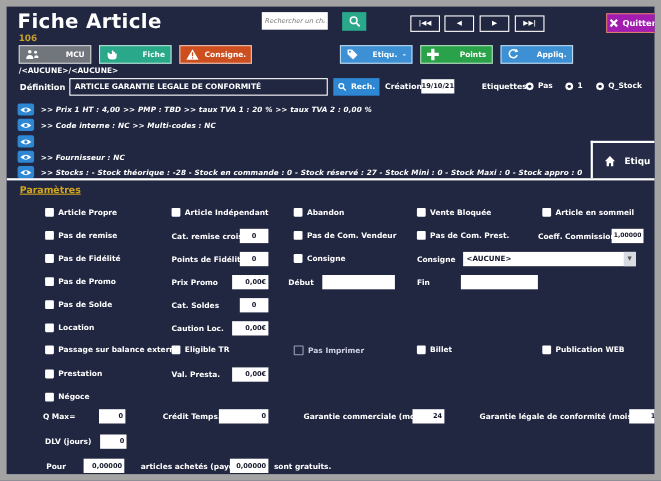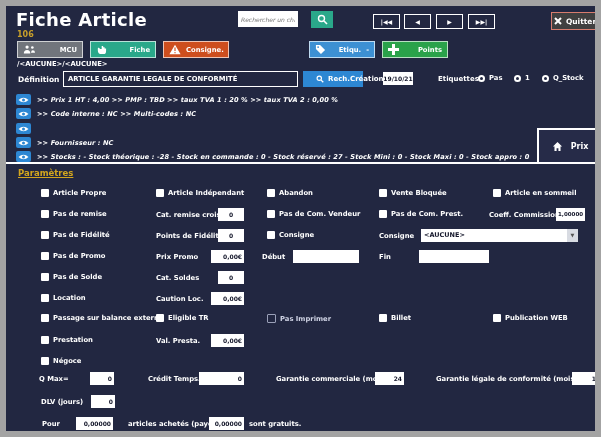--- a/index.html
+++ b/index.html
@@ -11,35 +11,35 @@
   .title{left:10px;top:3px;font-size:18px;font-weight:bold;letter-spacing:.3px}
   .recid{left:11px;top:24px;font-size:8px;font-weight:bold;color:#c79f2b}
   .searchbox{left:232px;top:5px;width:60px;height:16px;border:none;background:#fff;
        font-family:"DejaVu Sans",sans-serif;font-size:6px;font-style:italic;color:#777;
        padding:0 3px;box-sizing:border-box}
   .sbtn{left:305px;top:5px;width:22px;height:17px;background:#2aa88a;display:flex;
        align-items:center;justify-content:center}
   .nav{top:8px;width:27px;height:15px;border:1px solid #fff;background:transparent;
        color:#fff;font-size:6px;display:flex;align-items:center;justify-content:center;
        font-weight:bold;box-sizing:border-box}
-  .quit{left:545px;top:6px;width:48px;height:18px;background:#404040;display:flex;
+  .quit{left:545px;top:6px;width:48px;height:18px;background:#a21caf;display:flex;
        align-items:center;justify-content:center;gap:4px;font-size:7.5px;font-weight:bold;
        border:1px solid #d87c6e;box-sizing:border-box}
   
   .tbtn{top:35px;width:66px;height:17px;display:flex;align-items:center;justify-content:flex-start;
        gap:5px;padding:0 5px;box-sizing:border-box;font-size:6.8px;font-weight:bold;color:#fff;
        border:1px solid #ffffffaa}
   .tbtn .tlbl{flex:1;text-align:right}
   .bc{left:11px;top:54px;font-size:6.8px;font-weight:bold}
   
   .deflbl{left:12px;top:69px;font-size:7.5px;font-weight:bold}
   .definput{left:57px;top:65px;width:235px;height:16px;border:1px solid #fff;color:#fff;
        font-size:6.8px;font-weight:bold;line-height:15px;padding:0 4px;box-sizing:border-box;
        white-space:nowrap;overflow:hidden}
-  .rech{left:297px;top:65px;width:60px;height:16px;background:#2d87d3;display:flex;
+  .rech{left:297px;top:65px;width:42px;height:16px;background:#2d87d3;display:flex;
        align-items:center;justify-content:center;gap:4px;font-size:7px;font-weight:bold}
   .crealbl{left:344px;top:69px;font-size:7px;font-weight:bold}
   .datefld{left:377px;top:66px;width:30px;height:13px;background:#fff;color:#14172b;
        font-size:6px;font-weight:bold;line-height:13px;text-align:center}
   .etiqlbl{left:432px;top:69px;font-size:7px;font-weight:bold}
   .radio{width:7px;height:7px;border-radius:50%;background:#fff;position:relative;flex:none}
   .radio::after{content:"";position:absolute;left:2px;top:2px;width:3px;height:3px;
        border-radius:50%;background:#222741}
   .ropt{top:68px;display:flex;align-items:center;gap:4px;font-size:6.8px;font-weight:bold}
   
@@ -146,20 +146,29 @@
     <span>-</span>
   </div>
   <div class="abs tbtn" style="left:376px;background:#2aa24a">
     <span>
       <svg width="11" height="11" viewBox="0 0 11 11" fill="#fff">
           <path d="M4 0 h3 v4 h4 v3 h-4 v4 h-3 v-4 h-4 v-3 h4Z"></path>
         </svg>
     </span>
     <span class="tlbl">Points</span>
   </div>
+  <div class="abs tbtn" style="left:449px;background:#3d90d3">
+    <span>
+      <svg width="11" height="11" viewBox="0 0 12 12">
+          <path d="M9.5 3 A4 4 0 1 0 10 6.5" fill="none" stroke="#fff" stroke-width="1.5"></path>
+          <path d="M9 0 l2.2 3.4 -3.9 .5Z" fill="#fff"></path>
+        </svg>
+    </span>
+    <span class="tlbl">Appliq.</span>
+  </div>
   <div class="abs bc">/&lt;AUCUNE&gt;/&lt;AUCUNE&gt;</div>
 
   <div class="abs deflbl">Définition</div>
   <div class="abs definput">ARTICLE GARANTIE LEGALE DE CONFORMITÉ</div>
   <div class="abs rech">
     <span>
       <svg width="8" height="8" viewBox="0 0 11 11">
           <circle cx="4.5" cy="4.5" r="3" fill="none" stroke="#fff" stroke-width="1.6"></circle>
           <line x1="7" y1="7" x2="10" y2="10" stroke="#fff" stroke-width="1.8"></line>
         </svg>
@@ -226,21 +235,21 @@
       </span>
     <span class="itext">&gt;&gt; Stocks : - Stock théorique : -28 - Stock en commande : 0 - Stock réservé : 27 - Stock Mini : 0 - Stock Maxi : 0 - Stock appro : 0</span>
   </div>
 
   <div class="abs menu">
     <span>
       <svg width="11" height="11" viewBox="0 0 12 11" fill="#fff">
           <path d="M1 5.5 L6 .5 L11 5.5 H9.3 V10.5 H7 V7.5 H5 V10.5 H2.7 V5.5Z"></path>
         </svg>
     </span>
-    <span>Prix</span>
+    <span>Etiqu</span>
   </div>
   <div class="abs hr"></div>
 
   <div class="abs phead">Paramètres</div>
 
   <div class="abs ck" style="left:35px;top:183px">
       <span class="box"></span>
       <span>Article Propre</span>
     </div>
   <div class="abs ck" style="left:150px;top:183px">

